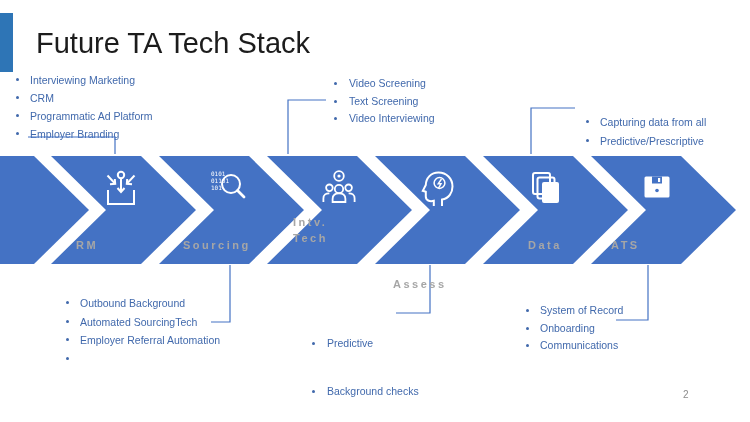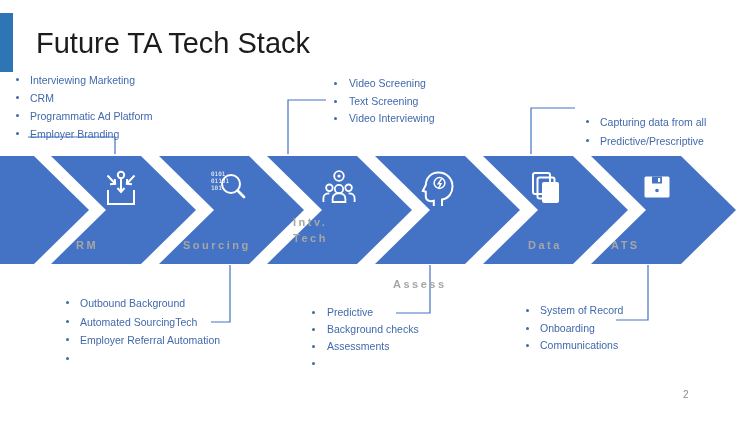--- a/index.html
+++ b/index.html
@@ -11,21 +11,21 @@
   .title { position:absolute; left:36px; top:27px; font-size:29px; color:#1c1c1c; font-weight:400; white-space:nowrap; }
   .callout { position:absolute; color:#4169AC; font-size:10.5px; white-space:nowrap; }
   .callout .item { position:relative; padding-left:16px; }
   .callout .bullet { position:absolute; left:2px; top:7px; width:3px; height:3px; border-radius:50%; background:#4169AC; }
   .co-tl { left:14px;  top:71px;  line-height:18px; }
   .co-tc { left:332px; top:75px;  line-height:17.5px; }
   .co-tc .item { padding-left:17px; }
   .co-tr { left:584px; top:99px;  line-height:19px;margin-top:14px; }
   .co-bl { left:64px;  top:294px; line-height:18.5px; }
   .co-bc { left:310px; top:304px; line-height:17px; }
-  .co-bc .item { padding-left:17px; }
+  .co-bc .item { padding-left:17px;margin-top:31px; }
   .co-br { left:524px; top:302px; line-height:17.5px; }
   .band-svg { position:absolute; left:0; top:0; }
   .stage-label {
     position:absolute; width:90px; text-align:left; color:#A6A6A6;
     font-size:11px; font-weight:bold; letter-spacing:2.5px; line-height:16px; white-space:nowrap;
   }
   .lbl-rm   { left:76px;  top:237px; }
   .lbl-src  { left:183px; top:237px; }
   .lbl-intv { left:293px; top:214px; }
   .lbl-ass  { left:393px; top:237px;margin-top:39px; }

